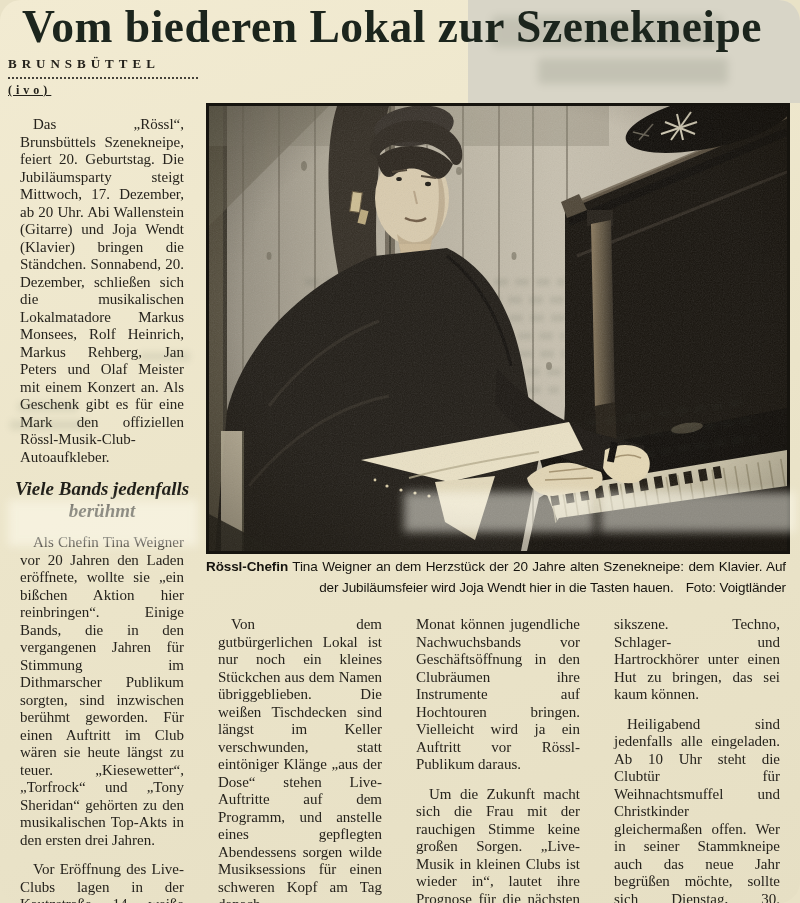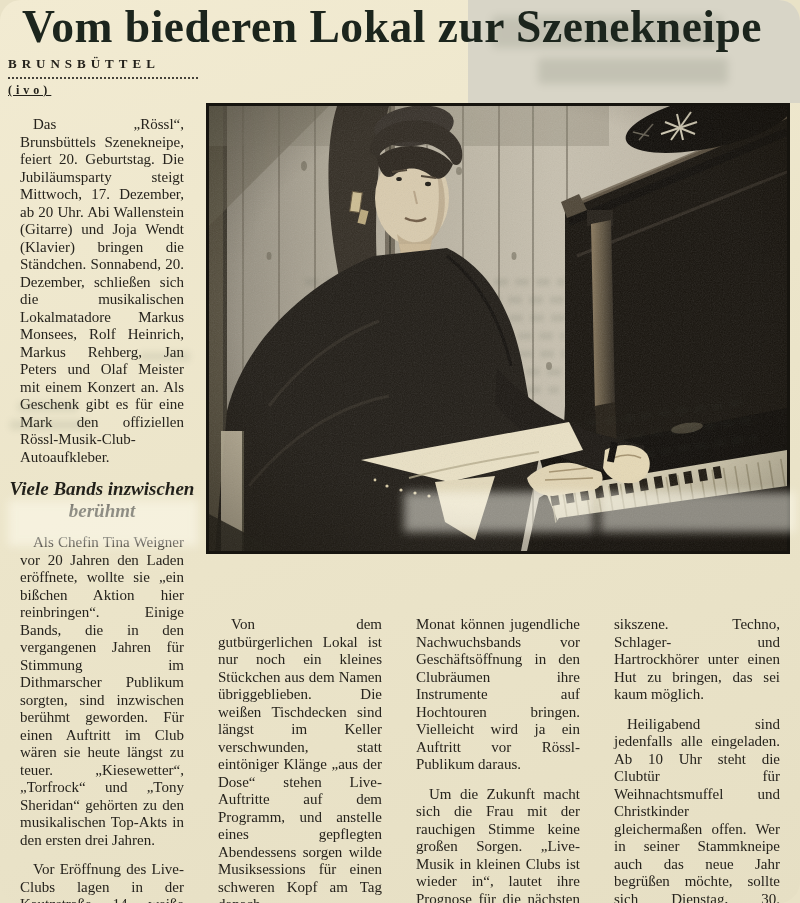--- a/index.html
+++ b/index.html
@@ -56,21 +56,21 @@
   <h1 class="headline">Vom biederen Lokal zur Szenekneipe</h1>
 
   <div class="kicker">
     <div class="kicker-town">BRUNSBÜTTEL</div>
     <div class="kicker-rule"></div>
     <div class="kicker-byline">(ivo)</div>
   </div>
 
   <div class="col col1">
     <p>Das „Rössl“, Brunsbüttels Szenekneipe, feiert 20. Geburtstag. Die Jubiläumsparty steigt Mittwoch, 17. Dezember, ab 20 Uhr. Abi Wallenstein (Gitarre) und Joja Wendt (Klavier) bringen die Ständchen. Sonnabend, 20. Dezember, schließen sich die musikalischen Lokalmatadore Markus Monsees, Rolf Heinrich, Markus Rehberg, Jan Peters und Olaf Meister mit einem Konzert an. Als Geschenk gibt es für eine Mark den offiziellen Rössl-Musik-Club-Autoaufkleber.</p>
-    <h2 class="subhead">Viele Bands inzwischen berühmt</h2>
+    <h2 class="subhead">Viele Bands jedenfalls berühmt</h2>
     <p>Als Chefin Tina Weigner vor 20 Jahren den Laden eröffnete, wollte sie „ein bißchen Aktion hier reinbringen“. Einige Bands, die in den vergangenen Jahren für Stimmung im Dithmarscher Publikum sorgten, sind inzwischen berühmt geworden. Für einen Auftritt im Club wären sie heute längst zu teuer. „Kiesewetter“, „Torfrock“ und „Tony Sheridan“ gehörten zu den musikalischen Top-Akts in den ersten drei Jahren.</p>
     <p>Vor Eröffnung des Live-Clubs lagen in der Kautzstraße 14 weiße Decken auf den Tischen, aus den Lautsprechern kam gepflegte Unterhaltungsmusik, und über dem Eingang prangte ein Schild mit dem Schriftzug „Zum weißen Rössl“. Das war richtig bieder“, gibt Tina, mit vollem Namen Herma Christina Weigner, zu.</p>
   </div>
 
   <div class="photo">
     <svg width="578" height="445" viewBox="0 0 578 445" xmlns="http://www.w3.org/2000/svg">
       <defs>
         <linearGradient id="wallg" x1="0" y1="0" x2="1" y2="0">
           <stop offset="0" stop-color="#8f897b"></stop>
             <stop offset=".25" stop-color="#b3ac9b"></stop>
@@ -231,31 +231,34 @@
           <line x1="430" y1="34" x2="444" y2="18"></line>
             <line x1="424" y1="26" x2="440" y2="30"></line>
         </g>
       </g>
 
       <rect x="0" y="0" width="578" height="445" filter="url(#noise)" opacity=".14"></rect>
       <rect x="0" y="0" width="578" height="445" fill="url(#vig)"></rect>
     </svg>
   </div>
 
+  <div class="caption">
+    <span class="lead">Rössl-Chefin</span><span> Tina Weigner an dem Herzstück der 20 Jahre alten Szenekneipe: dem Klavier. Auf der Jubiläumsfeier wird Joja Wendt hier in die Tasten hauen.</span><span class="credit">Foto: Voigtländer</span>
+  </div>
 
   <div class="col col2">
     <p>Von dem gutbürgerlichen Lokal ist nur noch ein kleines Stückchen aus dem Namen übriggeblieben. Die weißen Tischdecken sind längst im Keller verschwunden, statt eintöniger Klänge „aus der Dose“ stehen Live-Auftritte auf dem Programm, und anstelle eines gepflegten Abendessens sorgen wilde Musiksessions für einen schweren Kopf am Tag danach.</p>
     <p>Seit 1985 gibt es den Rössl-Musik-Club auch als Verein. Zweck der gemeinnützigen Einrichtung ist die Förderung der Jugendarbeit. Einmal im</p>
   </div>
   <div class="col col3">
     <p class="cont">Monat können jugendliche Nachwuchsbands vor Geschäftsöffnung in den Clubräumen ihre Instrumente auf Hochtouren bringen. Vielleicht wird ja ein Auftritt vor Rössl-Publikum daraus.</p>
     <p>Um die Zukunft macht sich die Frau mit der rauchigen Stimme keine großen Sorgen. „Live-Musik in kleinen Clubs ist wieder in“, lautet ihre Prognose für die nächsten Jahre. Ein bißchen schwieriger sei jedoch die Programmzusammenstellung in den letzten Jahren geworden. Schuld daran ist die Splitterung der Mu-</p>
   </div>
   <div class="col col4">
-    <p class="cont">sikszene. Techno, Schlager- und Hartrockhörer unter einen Hut zu bringen, das sei kaum möglich.</p>
+    <p class="cont">sikszene. Techno, Schlager- und Hartrockhörer unter einen Hut zu bringen, das sei kaum können.</p>
     <p>Heiligabend sind jedenfalls alle eingeladen. Ab 10 Uhr steht die Clubtür für Weihnachtsmuffel und Christkinder gleichermaßen offen. Wer in seiner Stammkneipe auch das neue Jahr begrüßen möchte, sollte sich Dienstag, 30. Dezember, im Kalender rot anstreichen. Irish Folk und Folkrock mit „Folk Sampler“ stehen auf dem Programm. Silvester und Neujahr bleibt das Rössl geschlossen.</p>
   </div>
 
   <div class="flare" style="left:8px;top:500px;width:190px;height:46px;"></div>
   <div class="flare" style="left:404px;top:492px;width:190px;height:40px;"></div>
   <div class="flare" style="left:600px;top:492px;width:196px;height:40px;"></div>
   <div class="sm" style="left:18px;top:402px;width:60px;height:10px;"></div>
   <div class="sm" style="left:10px;top:420px;width:80px;height:10px;"></div>
   <div class="sm" style="left:140px;top:352px;width:50px;height:9px;"></div>
 

